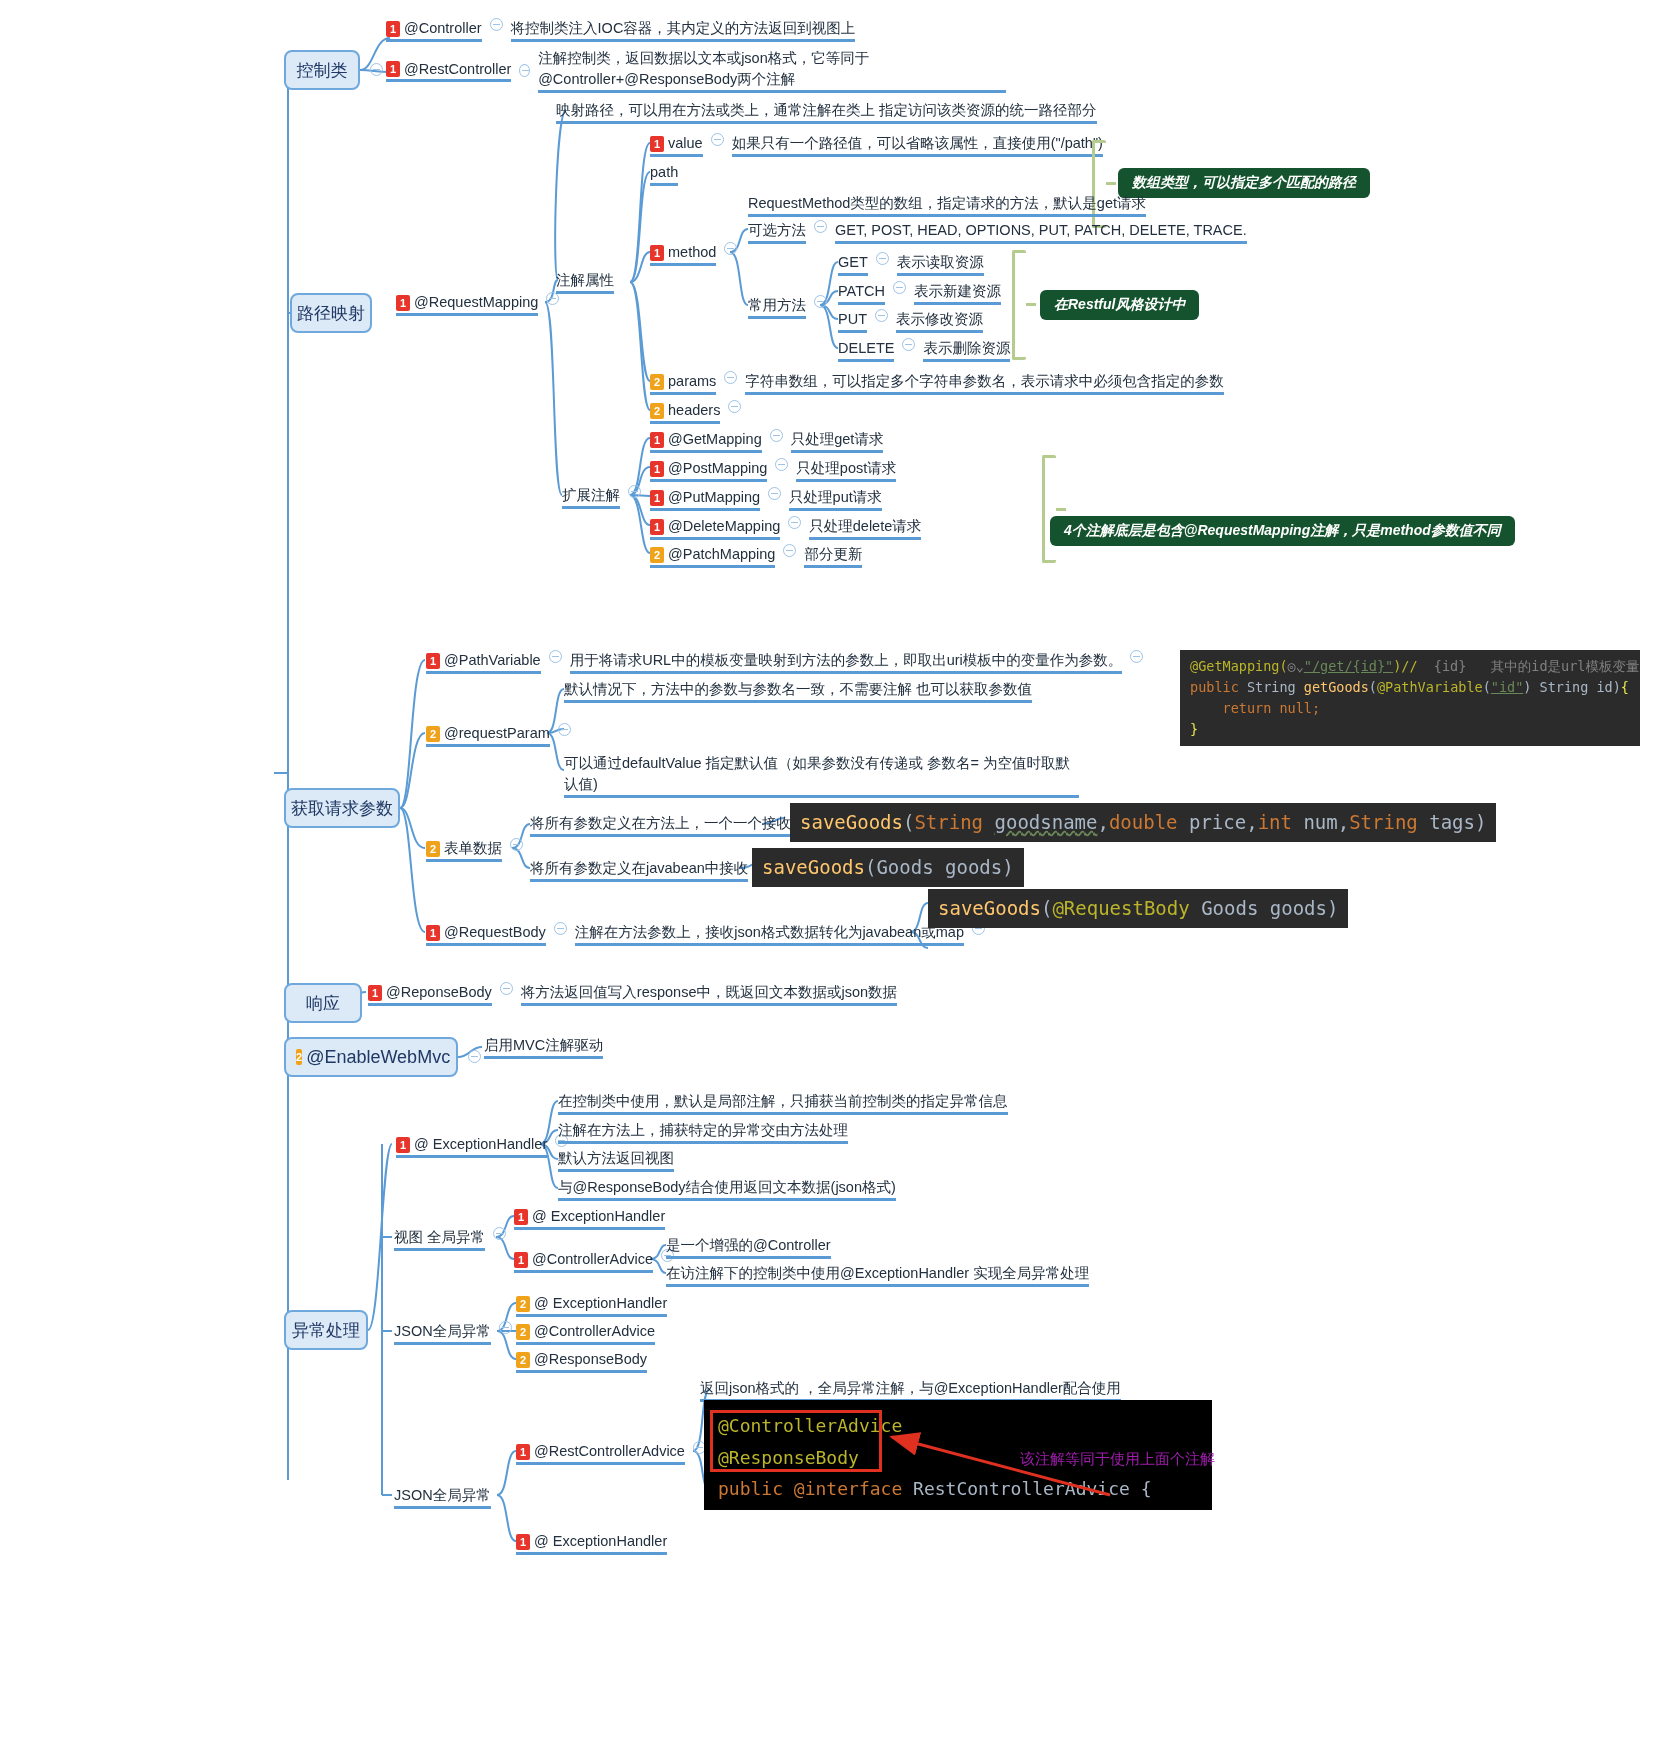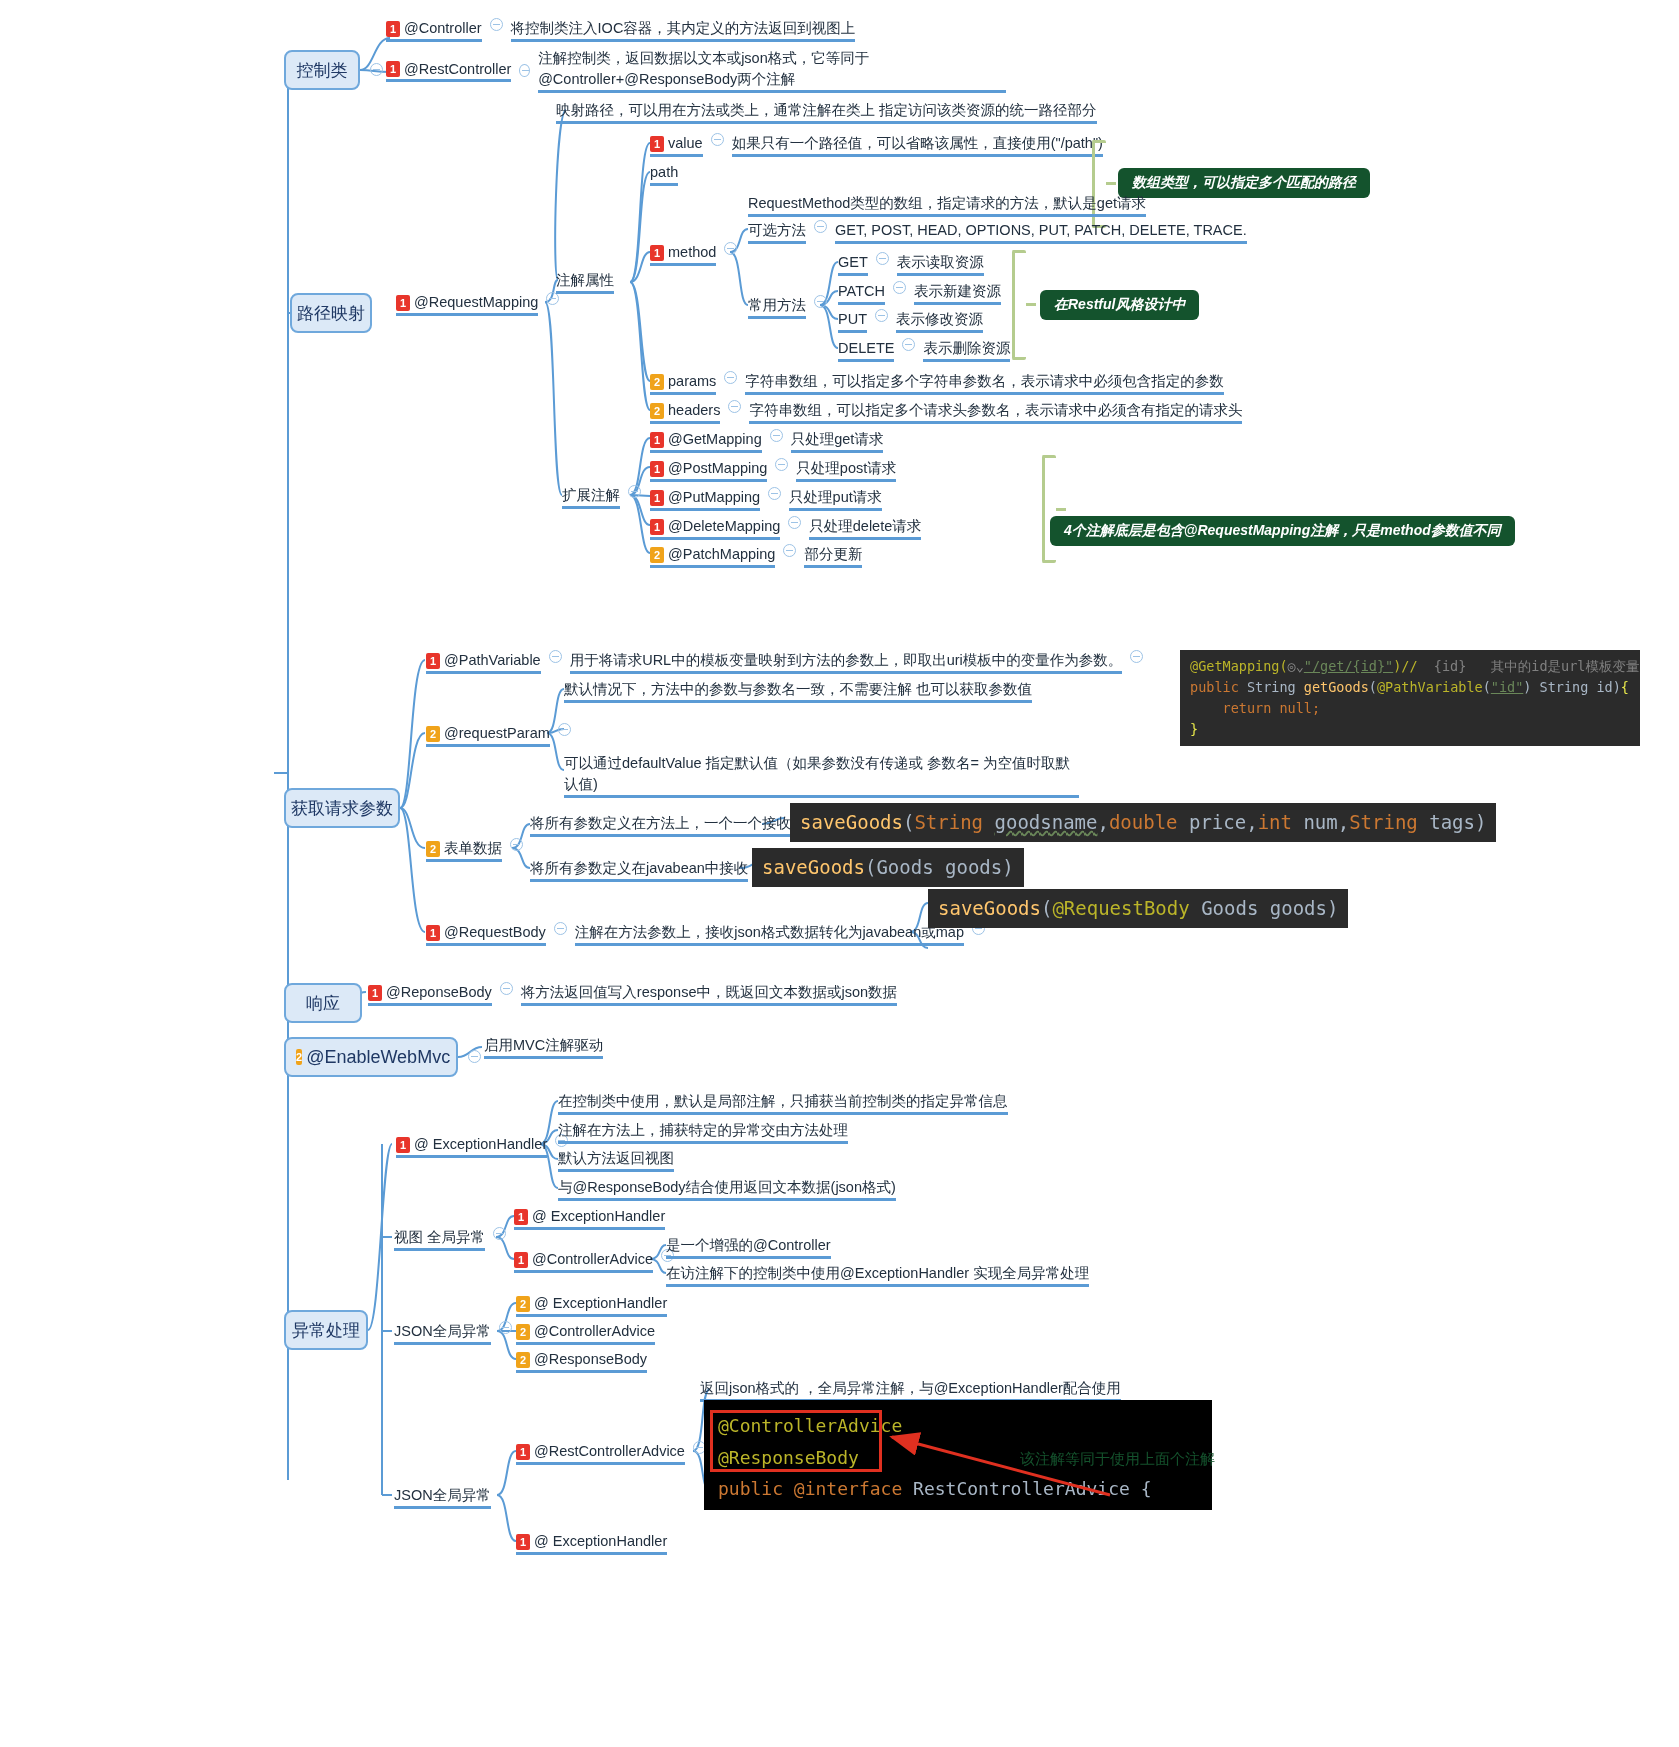--- a/index.html
+++ b/index.html
@@ -103,21 +103,21 @@
     position:absolute; background:#000; padding:10px 14px;
     font-family:"DejaVu Sans Mono","Liberation Mono",monospace;
     font-size:18px; line-height:1.75; white-space:pre; color:#a9b7c6;
   }
   .code3 .ann { color:#bbb529; }
   .code3 .kw { color:#cc7832; }
   .code3 .id { color:#a9b7c6; }
   .redbox {
     position:absolute; border:3px solid #e03020;
   }
-  .redtext { position:absolute; color:#14532d; font-size:15px; white-space:nowrap; }
+  .redtext { position:absolute; color:#a21caf; font-size:15px; white-space:nowrap; }
 </style>
 </head>
 <body>
 
 <div id="canvas">
 
 <svg id="wires" viewBox="0 0 1679 1747">
   <g fill="none" stroke="#5b9bd5" stroke-width="2">
 
     <path d="M274 773 L288 773"></path>
@@ -325,21 +325,20 @@
   <span class="collapse"></span>
   <span class="desc ul">字符串数组，可以指定多个字符串参数名，表示请求中必须包含指定的参数</span>
 </div>
 
 <div class="node leaf" style="left:650px; top:400px;">
   <span class="ul" style="display:inline-flex;align-items:center;">
     <span class="badge b2">2</span>
     <span>headers</span>
   </span>
   <span class="collapse"></span>
-  <span class="desc ul">字符串数组，可以指定多个请求头参数名，表示请求中必须含有指定的请求头</span>
 </div>
 
 <div class="bracket" style="left:1092px; top:140px; width:14px; height:88px;"></div>
 <div class="bracket-tick" style="left:1106px; top:182px;"></div>
 <div class="callout" style="left:1118px; top:168px;">
   <span>数组类型，可以指定多个匹配的路径</span>
 </div>
 
 <div class="node leaf" style="left:748px; top:193px;">
   <span class="desc ul">RequestMethod类型的数组，指定请求的方法，默认是get请求</span>

